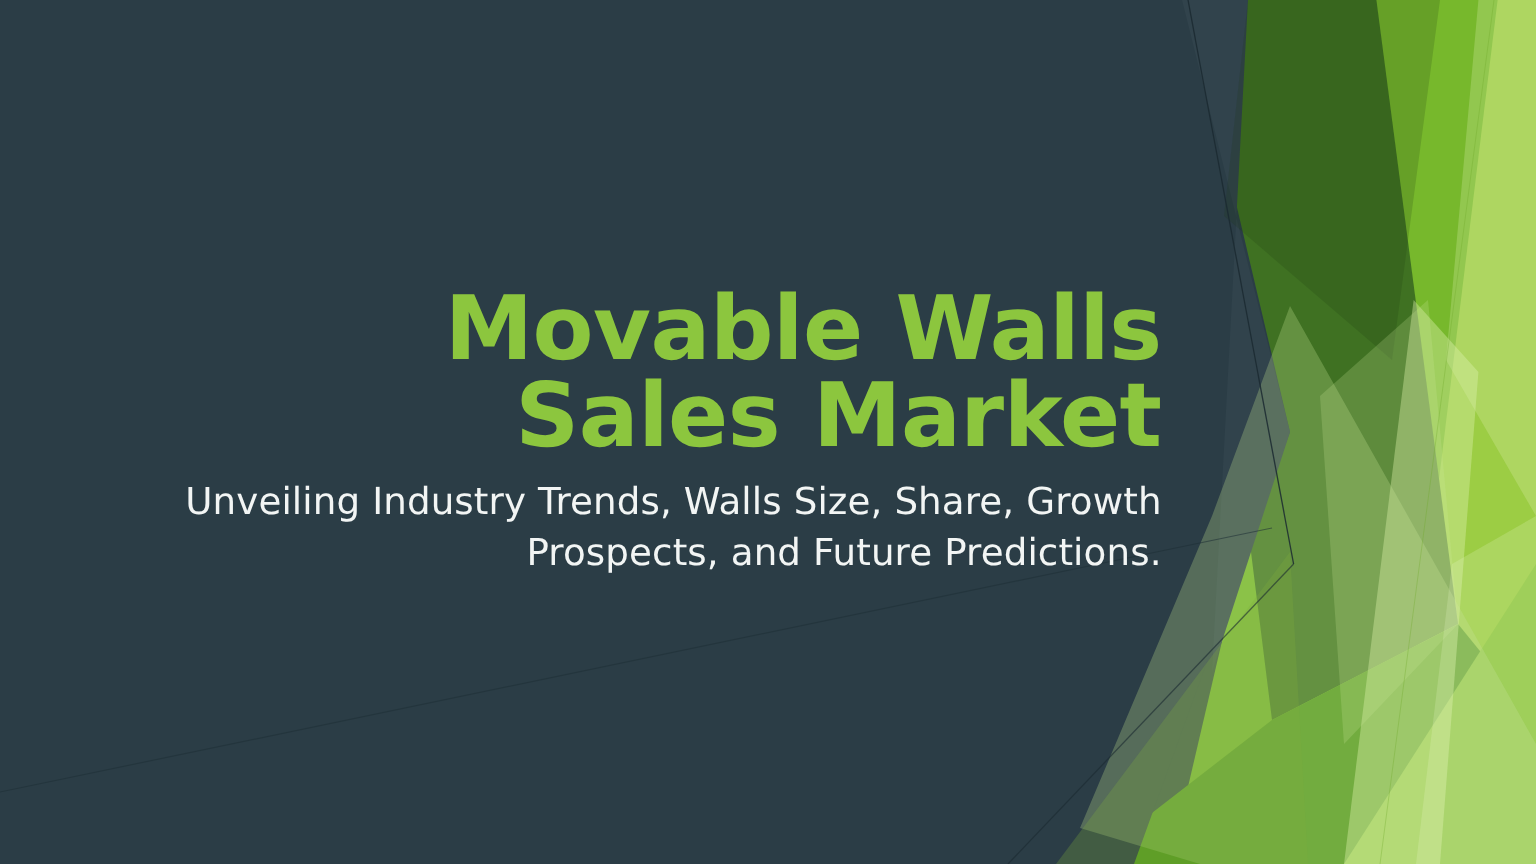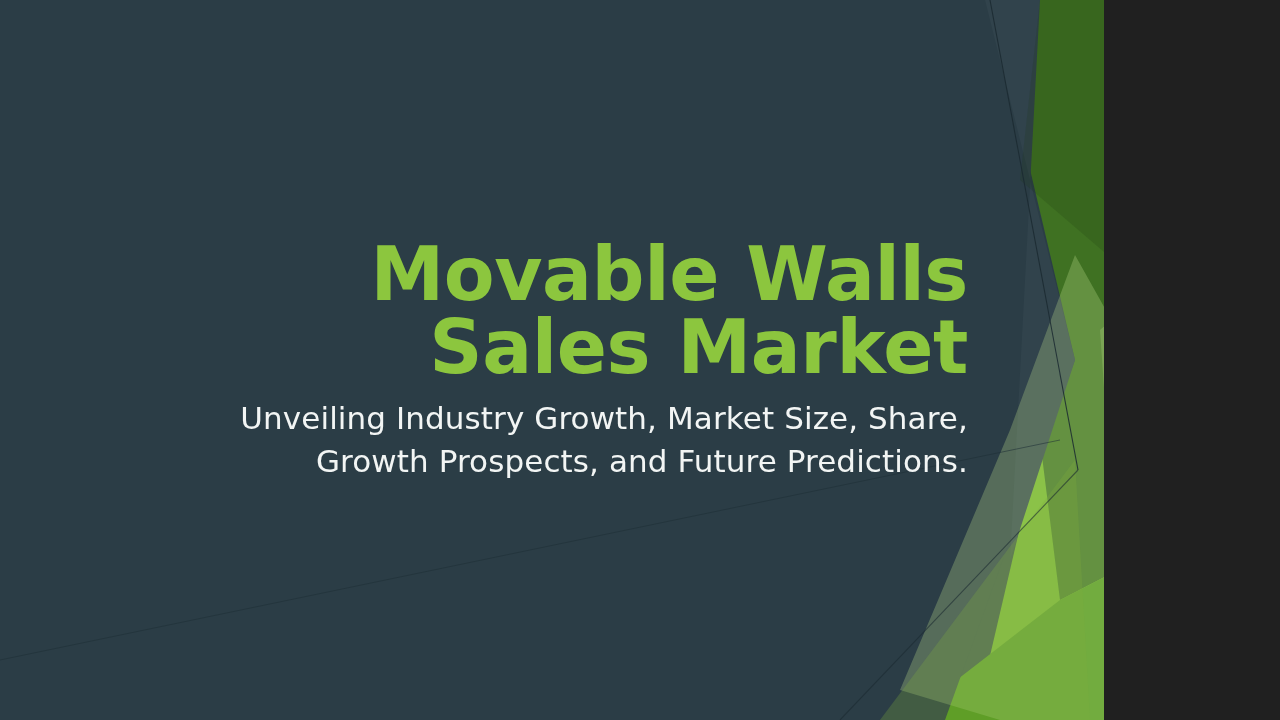--- a/index.html
+++ b/index.html
@@ -10,21 +10,21 @@
   }
   body {
     width: 1280px;
     height: 720px;
     overflow: hidden;
     font-family: "DejaVu Sans", "Liberation Sans", sans-serif;
   }
 
   #slide {
     position: relative;
-    width: 1104px;
+    width: 1280px;
     height: 720px;
     overflow: hidden;
     background: #2b3d46;
   }
 
   
   #deco {
     position: absolute;
     inset: 0;
     width: 1280px;
@@ -114,16 +114,16 @@
 
       <line x1="0" y1="660" x2="1060" y2="440" stroke="#1e2f36" stroke-width="1" opacity="0.55"></line>
 
       <line x1="1245" y1="0" x2="1150" y2="720" stroke="#6fa82a" stroke-width="0.8" opacity="0.35"></line>
 
     </g>
   </svg>
 
   <div id="text-block">
     <h1 id="slide-title">Movable Walls Sales Market</h1>
-    <p id="slide-subtitle">Unveiling Industry Growth, Market Size, Share, Growth Prospects, and Future Predictions.</p>
+    <p id="slide-subtitle">Unveiling Industry Trends, Walls Size, Share, Growth Prospects, and Future Predictions.</p>
   </div>
 
 </div>
 
 </body></html>

